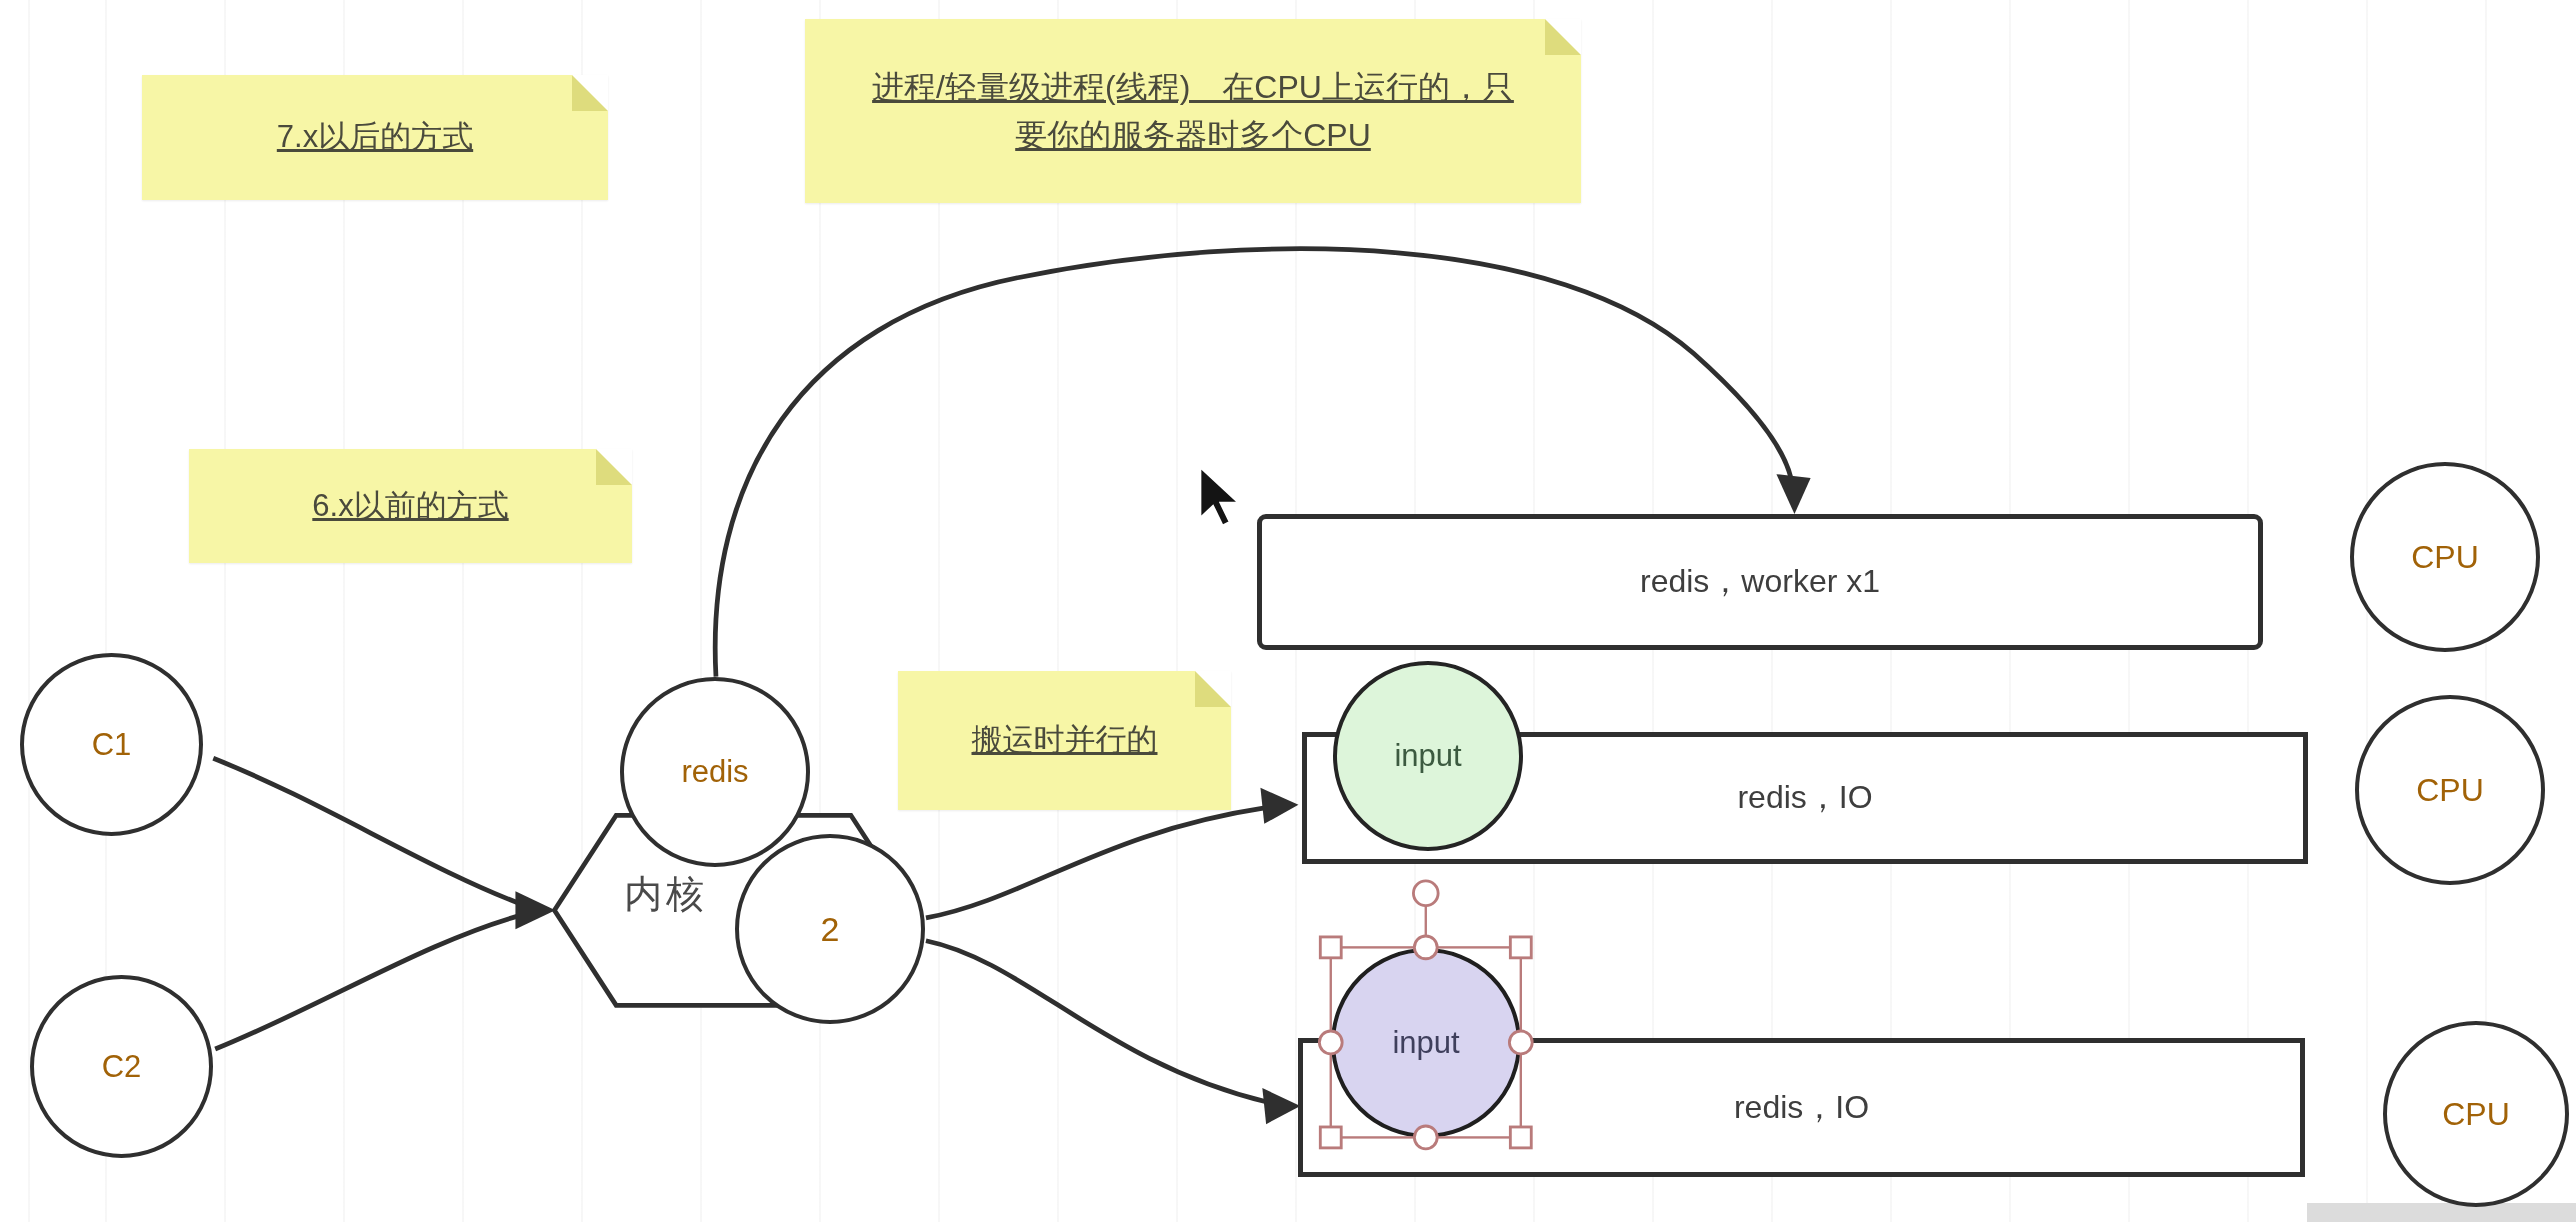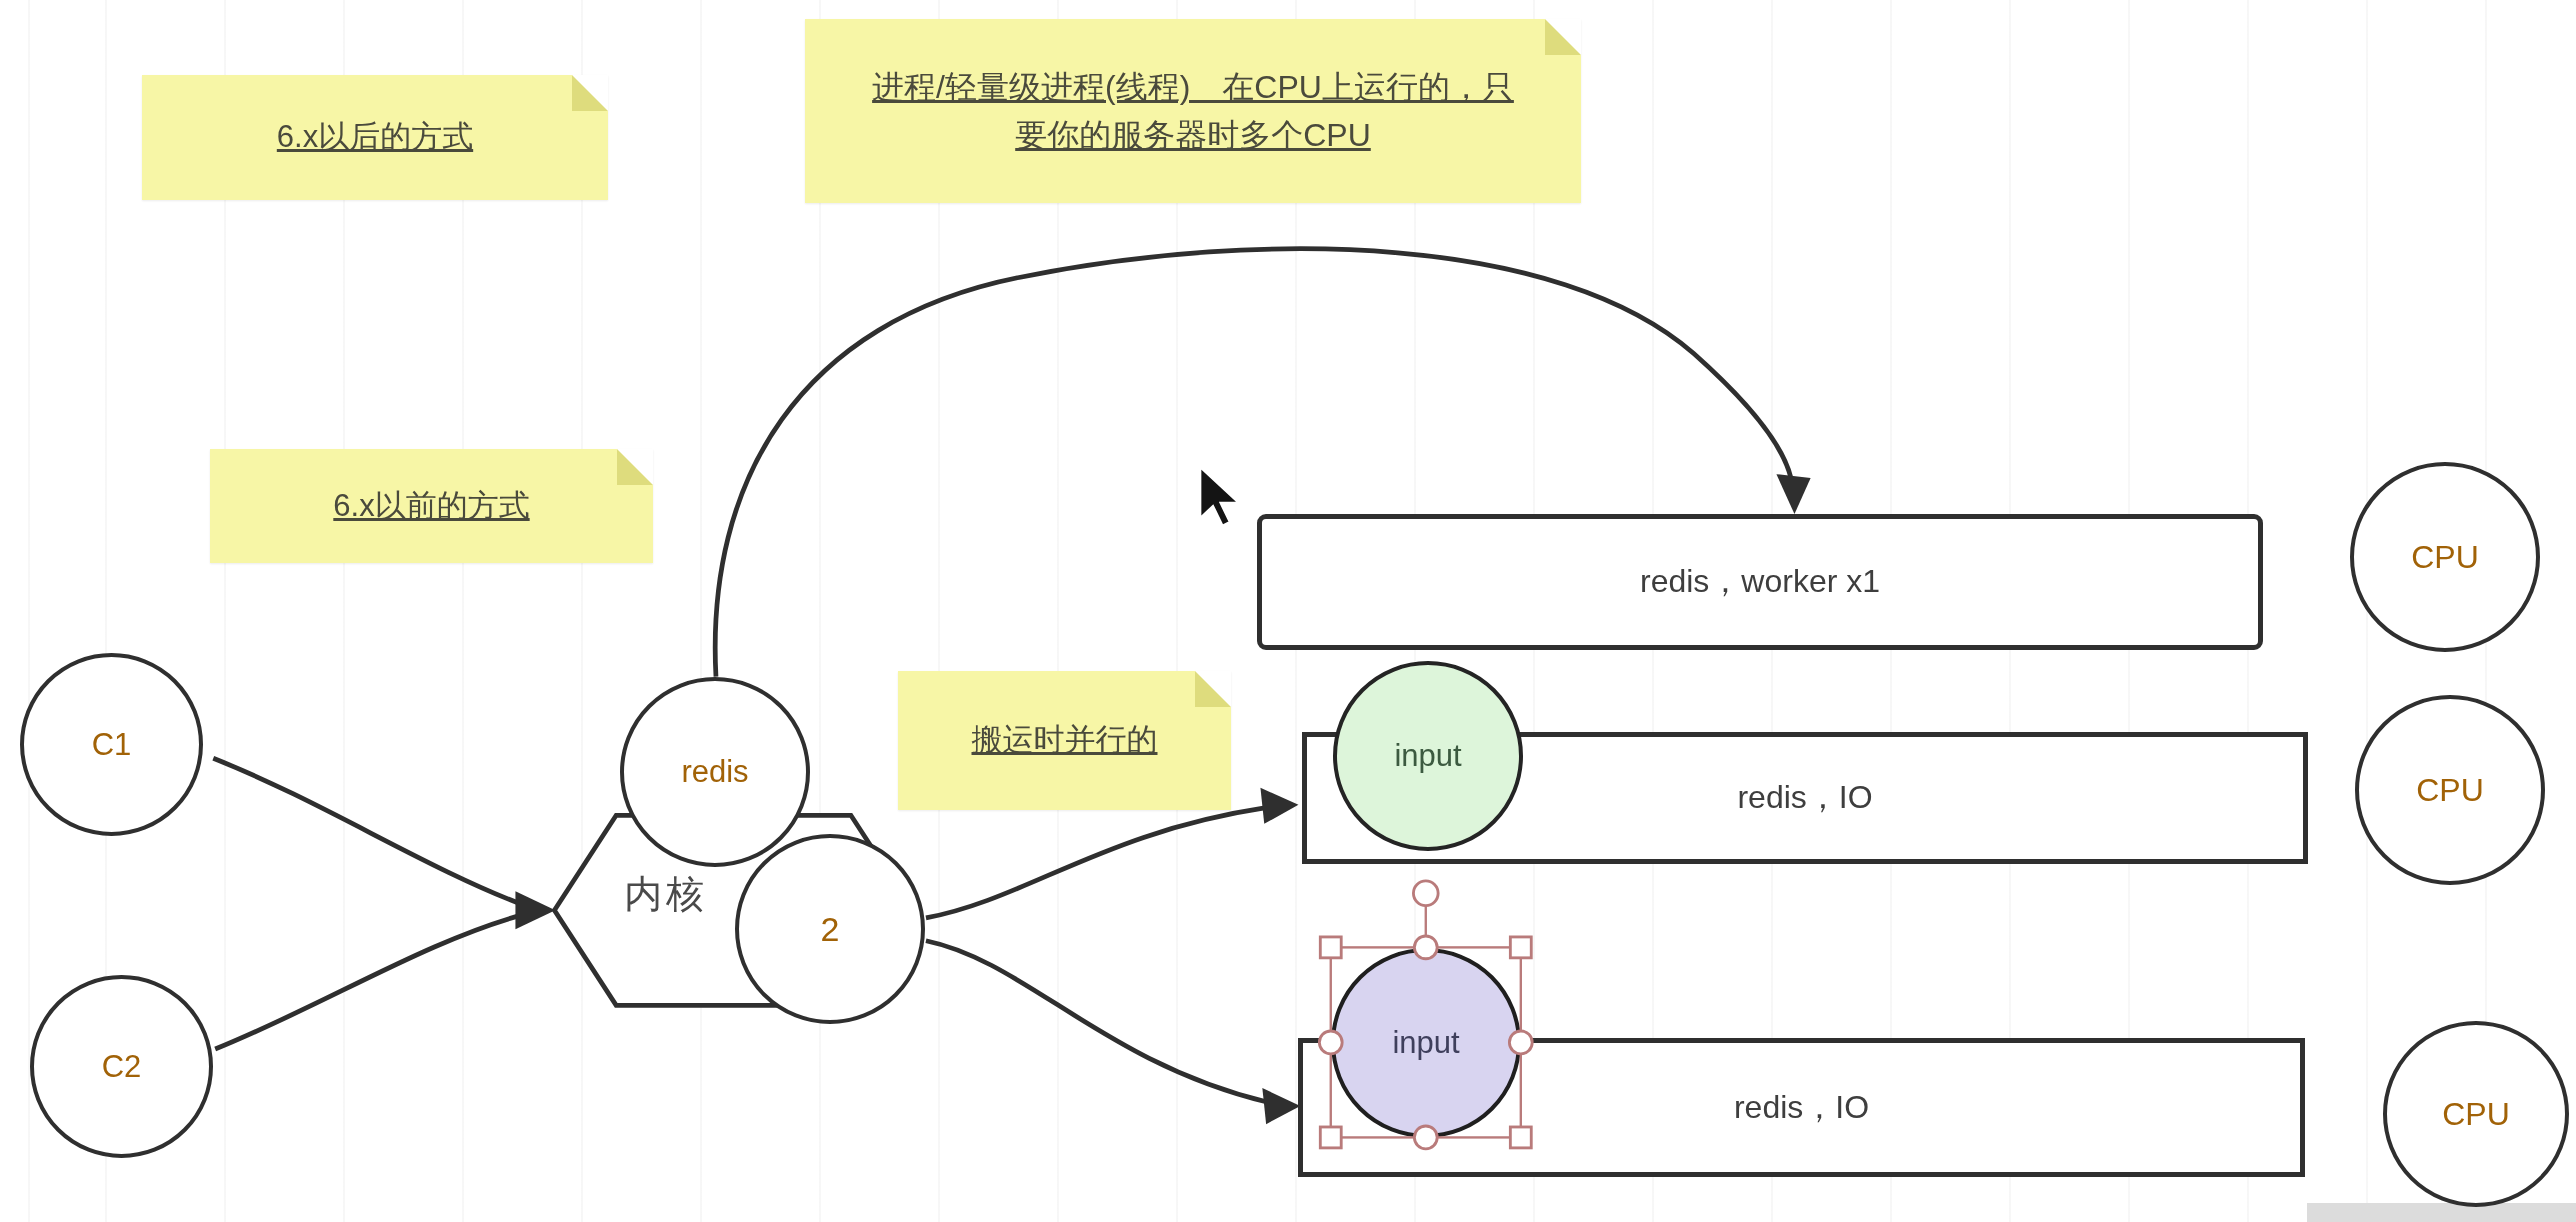--- a/index.html
+++ b/index.html
@@ -21,21 +21,21 @@
     box-shadow:0 1px 1.9px rgba(0,0,0,0.08);
     text-decoration:underline;
   }
   .note::before{
     content:"";position:absolute;top:0;right:0;width:0;height:0;
     border-style:solid;border-width:0 36px 36px 0;
     border-color:#ffffff #ffffff var(--note-fold,#dedc7d) var(--note-fold,#dedc7d);
   }
   .note-after   {left:142px;top:75px;width:466px;height:125px;}
   .note-process {left:805px;top:19px;width:776px;height:184px;font-size:32px;}
-  .note-before  {left:189px;top:449px;width:443px;height:114px;margin-left:21px;}
+  .note-before  {left:189px;top:449px;width:443px;height:114px;}
   .note-parallel{left:898px;top:671px;width:333px;height:139px;}
 
   
   .circle{
     position:absolute;z-index:4;background:#ffffff;border:4.8px solid var(--stroke,#2f2f2f);
     border-radius:50%;display:flex;align-items:center;justify-content:center;
     color:#a16207;font-size:31px;box-sizing:border-box;
   }
   .c1  {left:20px;top:653px;width:183px;height:183px;}
   .c2  {left:30px;top:975px;width:183px;height:183px;}
@@ -100,21 +100,21 @@
     <polygon class="head" points="1888,541 1869,499 1905,503"></polygon>
 
     <path class="edge" d="M 974 966 C 1080 946, 1160 876, 1332 850"></path>
     <polygon class="head" points="1366,847 1326,829 1330,867"></polygon>
 
     <path class="edge" d="M 974 990 C 1080 1012, 1160 1118, 1334 1160"></path>
     <polygon class="head" points="1368,1164 1328,1145 1332,1183"></polygon>
   </svg>
 
   <div class="note note-after">
-    <span>6.x以后的方式</span>
+    <span>7.x以后的方式</span>
   </div>
   <div class="note note-process">
     <span>进程/轻量级进程(线程)　在CPU上运行的，只
 要你的服务器时多个CPU</span>
   </div>
   <div class="note note-before">
     <span>6.x以前的方式</span>
   </div>
   <div class="note note-parallel">
     <span>搬运时并行的</span>

